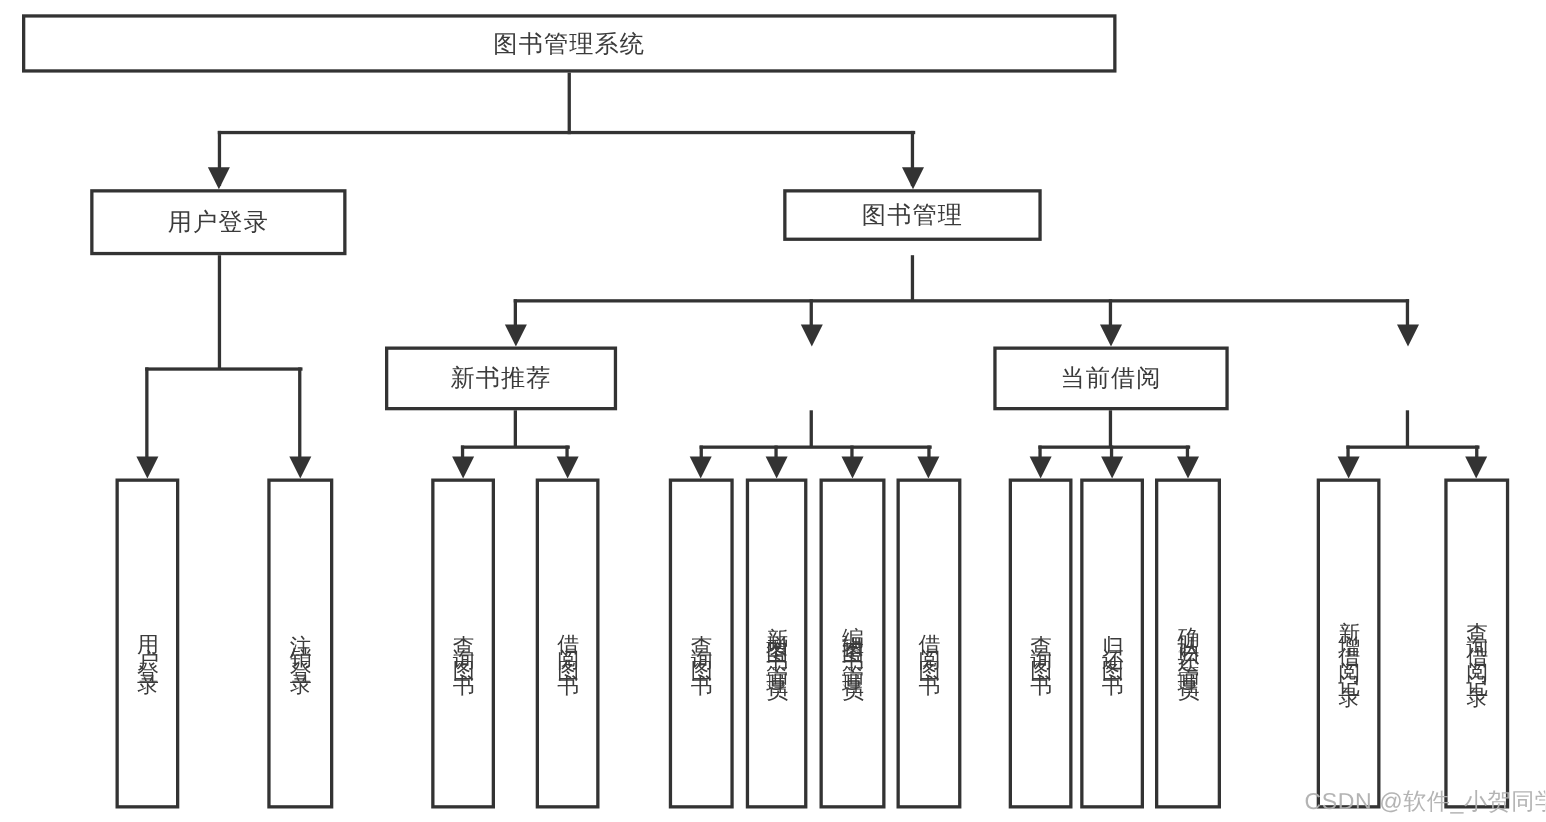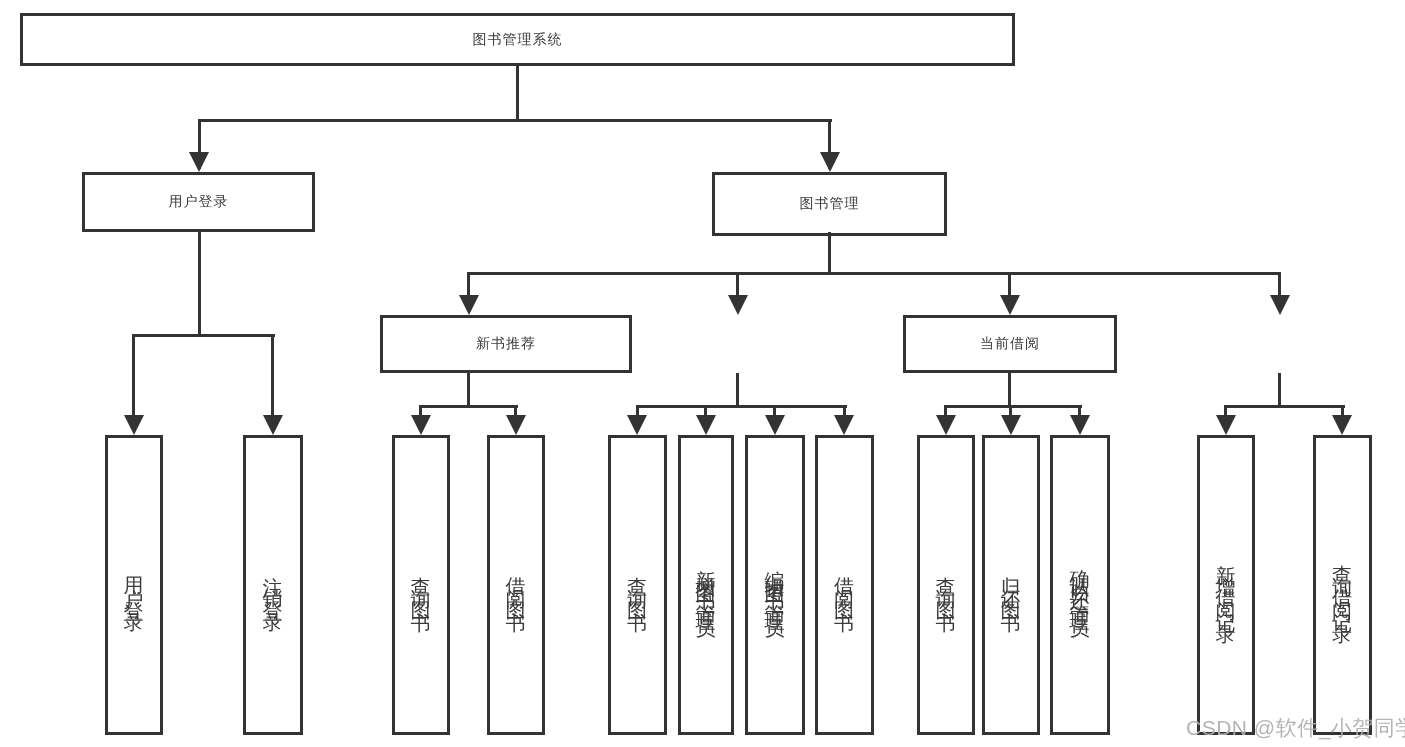--- a/index.html
+++ b/index.html
@@ -4,21 +4,21 @@
 <style>
   html,body{margin:0;padding:0;background:#fff;}
   .canvas{
     position:relative;width:1405px;height:747px;background:#ffffff;overflow:hidden;
     font-family:"Liberation Sans","DejaVu Sans",sans-serif;
   }
   .node{
     position:absolute;box-sizing:border-box;border:3px solid #333333;background:#ffffff;
     display:flex;align-items:center;justify-content:center;color:#3b3b3b;
   }
-  .node.h span{font-size:14px;letter-spacing:1px;white-space:nowrap;}
+  .node.h span{font-size:22px;letter-spacing:1px;white-space:nowrap;}
   .node.v span{writing-mode:vertical-rl;font-size:20px;letter-spacing:12px;line-height:1;}
   .node.v span.tight{letter-spacing:7px;}
   .ln{position:absolute;background:#333333;}
   .arr{
     position:absolute;width:0;height:0;
     border-left:10px solid transparent;border-right:10px solid transparent;
     border-top:20px solid #333333;
   }
   .wm{
     position:absolute;left:1186px;top:714px;z-index:9;
@@ -37,21 +37,21 @@
   <div class="ln" style="left:516px;top:66px;width:3px;height:56px"></div>
   <div class="ln" style="left:198px;top:119px;width:634px;height:3px"></div>
   <div class="ln" style="left:198px;top:119px;width:3px;height:50px"></div>
   <div class="arr" style="left:189px;top:152px"></div>
   <div class="ln" style="left:828px;top:119px;width:3px;height:50px"></div>
   <div class="arr" style="left:820px;top:152px"></div>
 
   <div class="node h" style="left:82px;top:172px;width:233px;height:60px">
     <span>用户登录</span>
   </div>
-  <div class="node h" style="left:712px;top:172px;width:235px;height:64px">
+  <div class="node h" style="left:712px;top:172px;width:235px;height:47px">
     <span>图书管理</span>
   </div>
 
   <div class="ln" style="left:198px;top:232px;width:3px;height:104px"></div>
   <div class="ln" style="left:132px;top:334px;width:143px;height:3px"></div>
   <div class="ln" style="left:132px;top:334px;width:3px;height:84px"></div>
   <div class="arr" style="left:124px;top:415px"></div>
   <div class="ln" style="left:271px;top:334px;width:3px;height:84px"></div>
   <div class="arr" style="left:263px;top:415px"></div>
 
@@ -59,21 +59,21 @@
   <div class="ln" style="left:467px;top:272px;width:814px;height:3px"></div>
   <div class="ln" style="left:467px;top:272px;width:3px;height:26px"></div>
   <div class="arr" style="left:459px;top:295px"></div>
   <div class="ln" style="left:736px;top:272px;width:3px;height:26px"></div>
   <div class="arr" style="left:728px;top:295px"></div>
   <div class="ln" style="left:1008px;top:272px;width:3px;height:26px"></div>
   <div class="arr" style="left:1000px;top:295px"></div>
   <div class="ln" style="left:1278px;top:272px;width:3px;height:26px"></div>
   <div class="arr" style="left:1270px;top:295px"></div>
 
-  <div class="node h" style="left:380px;top:315px;width:252px;height:58px">
+  <div class="node h" style="left:350px;top:315px;width:211px;height:58px">
     <span>新书推荐</span>
   </div>
   <div class="node h" style="left:903px;top:315px;width:214px;height:58px">
     <span>当前借阅</span>
   </div>
 
   <div class="ln" style="left:467px;top:373px;width:3px;height:34px"></div>
   <div class="ln" style="left:736px;top:373px;width:3px;height:34px"></div>
   <div class="ln" style="left:1008px;top:373px;width:3px;height:34px"></div>
   <div class="ln" style="left:1278px;top:373px;width:3px;height:34px"></div>

